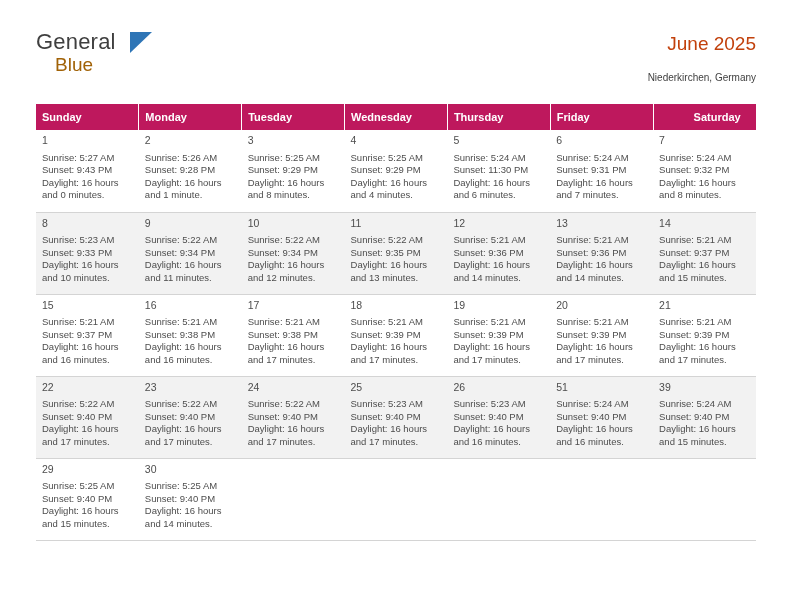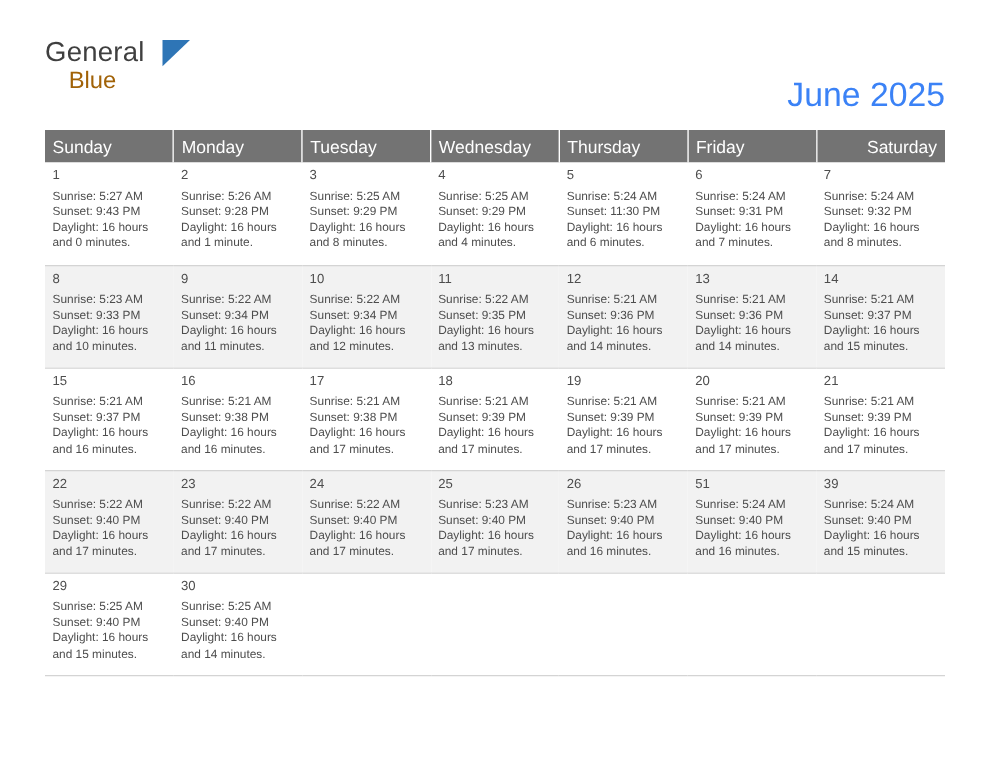--- a/index.html
+++ b/index.html
@@ -59,46 +59,45 @@
     border-left: 22px solid #2e75b6;
     border-bottom: 21px solid transparent;
   }
   .title-block {
     position: absolute;
     right: 36px;
     top: 28px;
     text-align: right;
   }
   .cal-title {
-    font-size: 27px;
-    color: #3b82f6;
+    font-size: 19px;
+    color: #c2410c;
     line-height: 32px;
     font-family: "Liberation Sans", sans-serif;
-    margin-top: 32px;
   }
   .cal-subtitle {
     font-size: 10px;
     color: #3f3f3f;
     margin-top: 9px;
     line-height: 17px;
   }
   
   .calendar {
     position: absolute;
     left: 36px;
     top: 104px;
     width: 720px;
     border-collapse: collapse;
     table-layout: fixed;
   }
   .calendar th {
-    background: #737373;
+    background: #be185d;
     color: #ffffff;
-    font-size: 14px;
-    font-weight: normal;
+    font-size: 11px;
+    font-weight: bold;
     text-align: left;
     padding: 5px 0 5px 6px;
     height: 16px;
     border-right: 1px solid #ffffff;
   }
   .calendar th:last-child { border-right: none; padding-left: 40px; }
   .calendar td {
     vertical-align: top;
     height: 82px;
     width: 102.8px;

